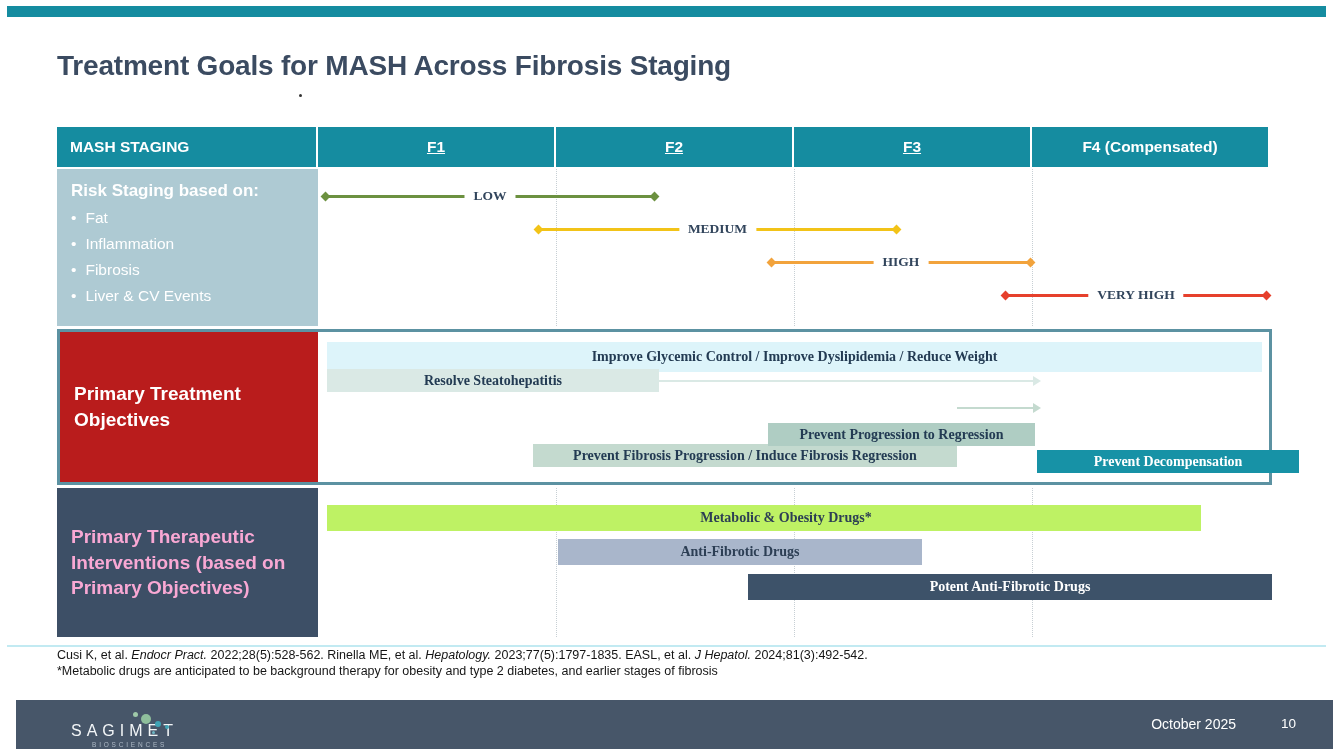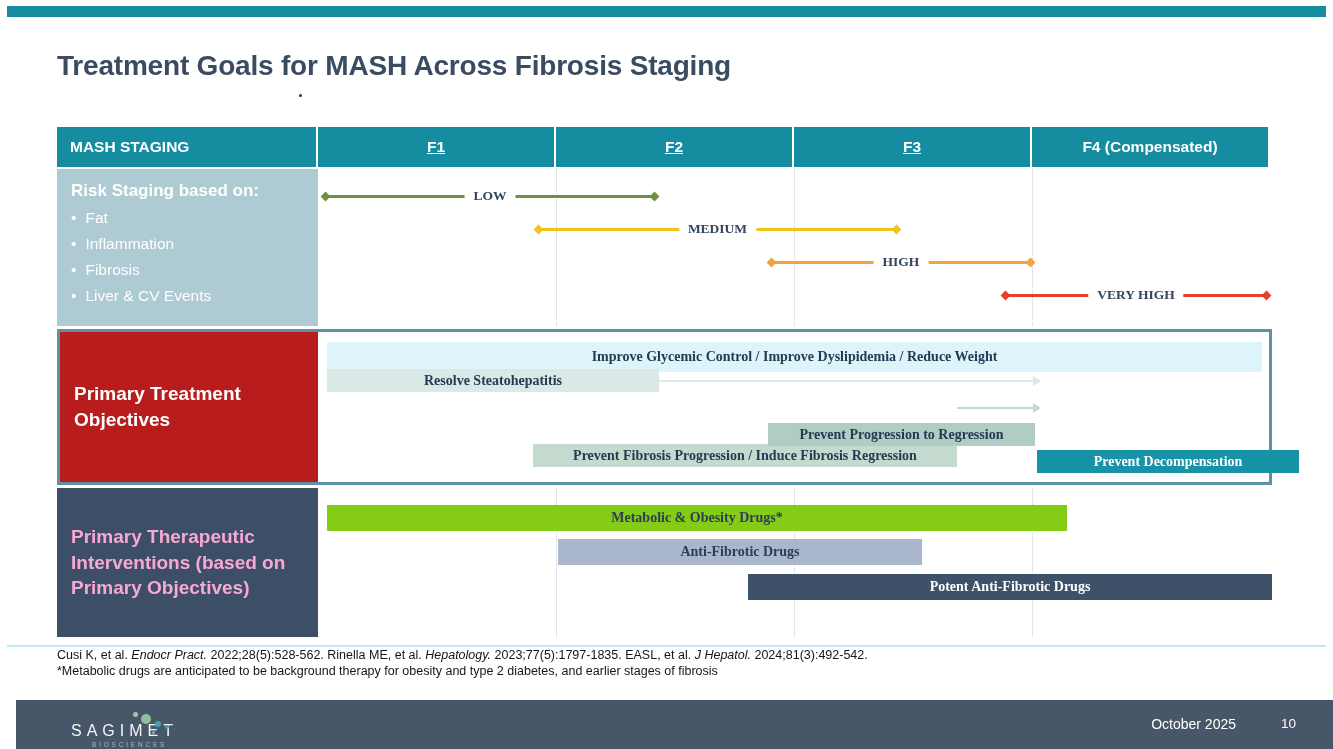--- a/index.html
+++ b/index.html
@@ -147,21 +147,21 @@
       </div>
       <div class="bar" style="left: 327px; top: 342px; width: 935px; height: 30px; background: rgb(221, 244, 250); color: rgb(35, 59, 83);">Improve Glycemic Control / Improve Dyslipidemia / Reduce Weight</div>
       <div class="trail" style="left: 659px; top: 379.5px; width: 374px; height: 2px; background: rgb(218, 233, 229);"></div>
       <div class="ahead" style="left: 1033px; top: 375.5px; border-left-color: rgb(218, 233, 229);"></div>
       <div class="bar" style="left: 327px; top: 369px; width: 332px; height: 23px; background: rgb(218, 233, 229); color: rgb(35, 59, 83);">Resolve Steatohepatitis</div>
       <div class="trail" style="left: 957px; top: 406.5px; width: 76px; height: 2px; background: rgb(196, 218, 207);"></div>
       <div class="ahead" style="left: 1033px; top: 402.5px; border-left-color: rgb(196, 218, 207);"></div>
       <div class="bar" style="left: 533px; top: 396px; width: 424px; height: 23px; background: rgb(196, 218, 207); color: rgb(35, 59, 83); margin-top: 48px;">Prevent Fibrosis Progression / Induce Fibrosis Regression</div>
       <div class="bar" style="left: 768px; top: 423px; width: 267px; height: 23px; background: rgb(175, 205, 195); color: rgb(35, 59, 83);">Prevent Progression to Regression</div>
       <div class="bar" style="left: 1003px; top: 450px; width: 262px; height: 23px; background: rgb(23, 146, 166); color: rgb(255, 255, 255); margin-left: 34px;">Prevent Decompensation</div>
-      <div class="bar" style="left: 327px; top: 505px; width: 740px; height: 26px; background: #84cc16; color: rgb(44, 62, 84);">Metabolic &amp; Obesity Drugs*</div>
+      <div class="bar" style="left: 327px; top: 505px; width: 830px; height: 26px; background: #bef264; color: rgb(44, 62, 84); padding-left: 44px;">Metabolic &amp; Obesity Drugs*</div>
       <div class="bar" style="left: 558px; top: 539px; width: 364px; height: 26px; background: rgb(169, 182, 203); color: rgb(44, 62, 84);">Anti-Fibrotic Drugs</div>
       <div class="bar" style="left: 748px; top: 574px; width: 524px; height: 26px; background: rgb(61, 82, 105); color: rgb(255, 255, 255);">Potent Anti-Fibrotic Drugs</div>
     </div>
 
   <div class="abs cyanrule"></div>
 
   <div class="abs fnote" style="top:648px;"><span>Cusi K, et al. </span><span style="font-style: italic;">Endocr Pract.</span><span> 2022;28(5):528-562. Rinella ME, et al. </span><span style="font-style: italic;">Hepatology.</span><span> 2023;77(5):1797-1835. EASL, et al. </span><span style="font-style: italic;">J Hepatol.</span><span> 2024;81(3):492-542.</span></div>
   <div class="abs fnote" style="top:664px;">*Metabolic drugs are anticipated to be background therapy  for obesity and type 2 diabetes, and earlier stages of fibrosis</div>
 
   <div class="abs fbar">

